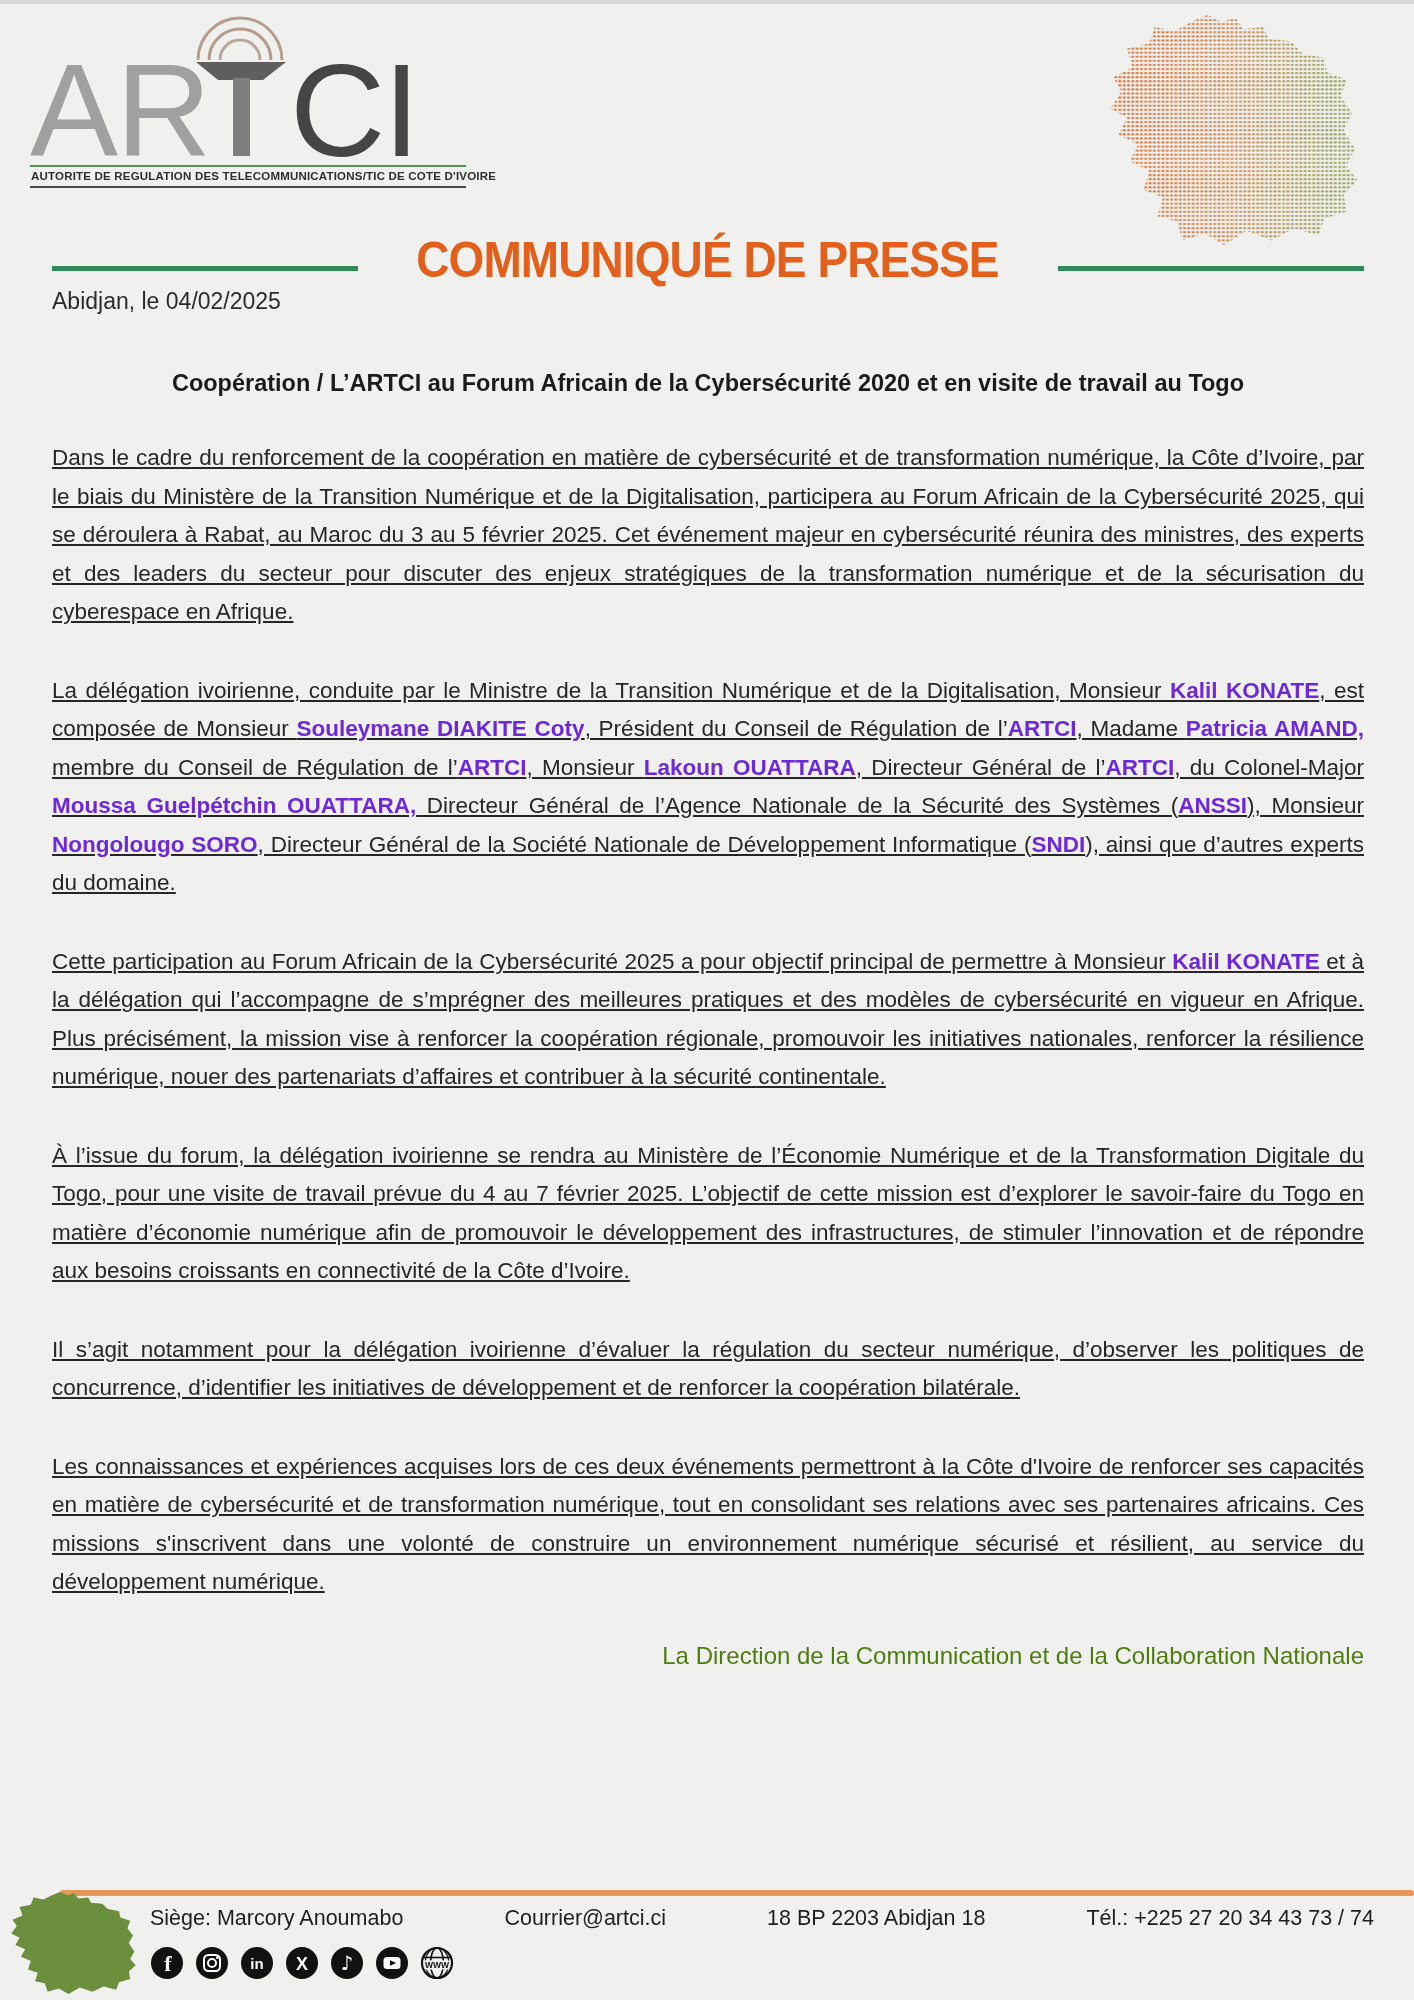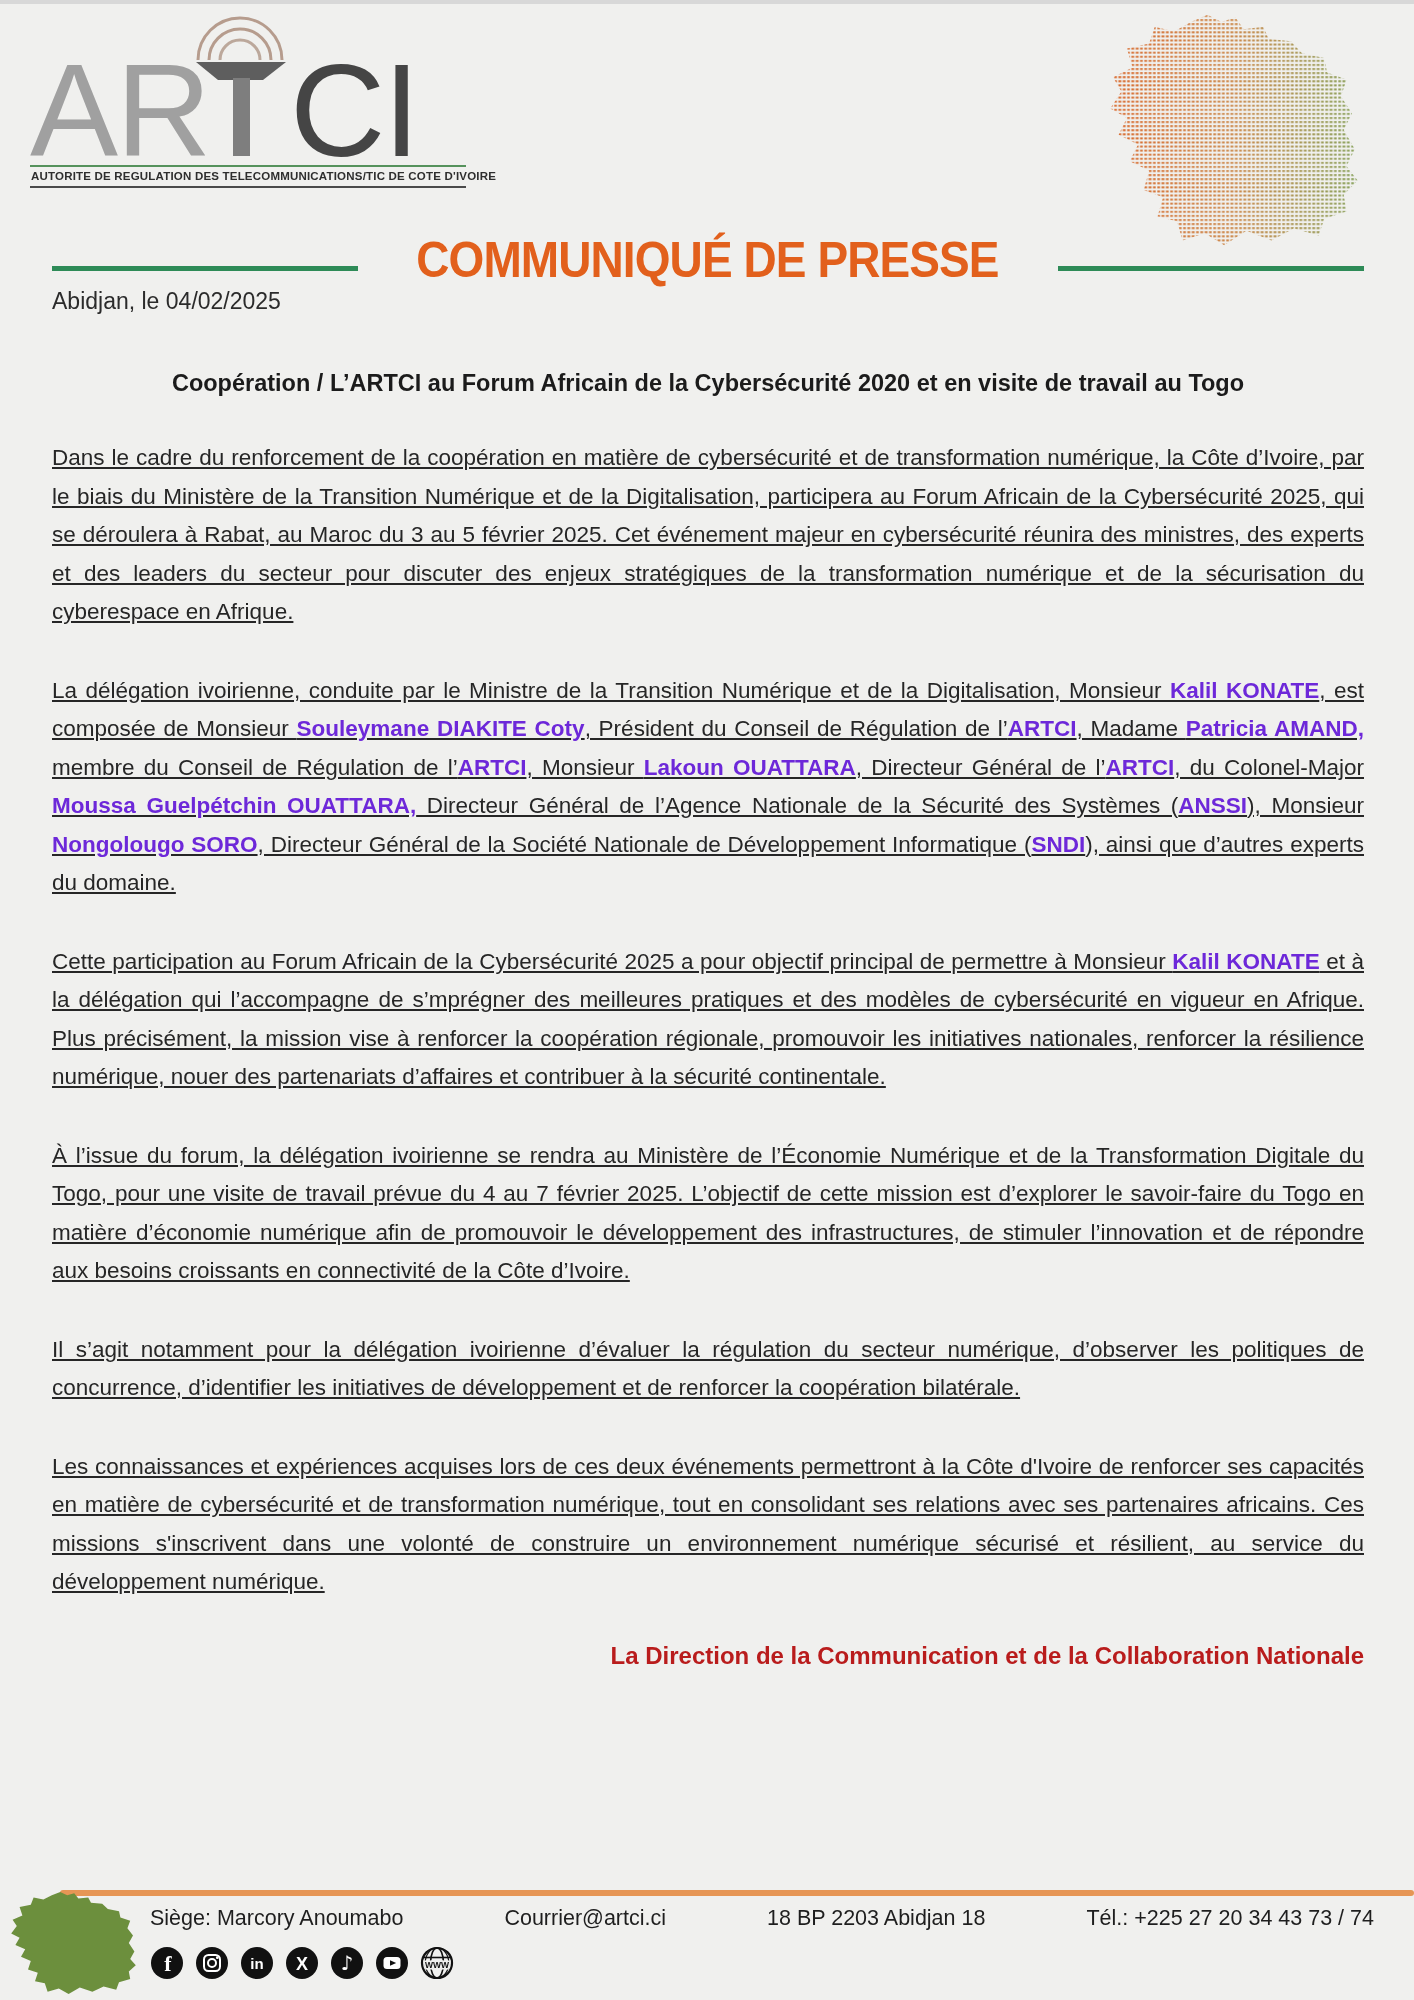--- a/index.html
+++ b/index.html
@@ -31,21 +31,21 @@
   .rule { position:absolute; height:5px; background:#2E8B57; }
   .rule-left  { left:52px;  top:262px; width:306px; }
   .rule-right { left:1058px; top:262px; width:306px; }
   .dateline { position:absolute; left:52px; top:284px; font-size:23px; color:#2B2B2B; }
 
   
   .content { position:absolute; left:52px; top:366px; width:1312px; }
   .headline { text-align:center; font-weight:bold; font-size:23.5px; margin:0 0 42px; color:#1B1B1B; }
   .para { font-size:22.5px; line-height:38.5px; text-align:justify; margin:0 0 40px; color:#262626;text-decoration:underline; }
   .para b { font-weight:bold; color:#6d28d9; }
-  .signature { text-align:right; font-weight:bold; font-size:24px; margin:16px 0 0; color:#b91c1c; }
+  .signature { text-align:right; font-weight:normal; font-size:24px; margin:16px 0 0; color:#4d7c0f; }
 
   
   .footer-rule { position:absolute; left:60px; right:0; top:1886px; height:6px; background:#E69655; border-radius:3px; }
   .footer-map { position:absolute; left:0; top:1886px; width:140px; height:106px; }
   .footer-info {
     position:absolute; left:150px; right:40px; top:1902px;
     display:flex; justify-content:space-between; font-size:21.5px; color:#1E1E1E;
   }
   .socials { position:absolute; left:150px; top:1942px; display:flex; gap:11px; }
   .icon { width:34px; height:34px; display:block; }

